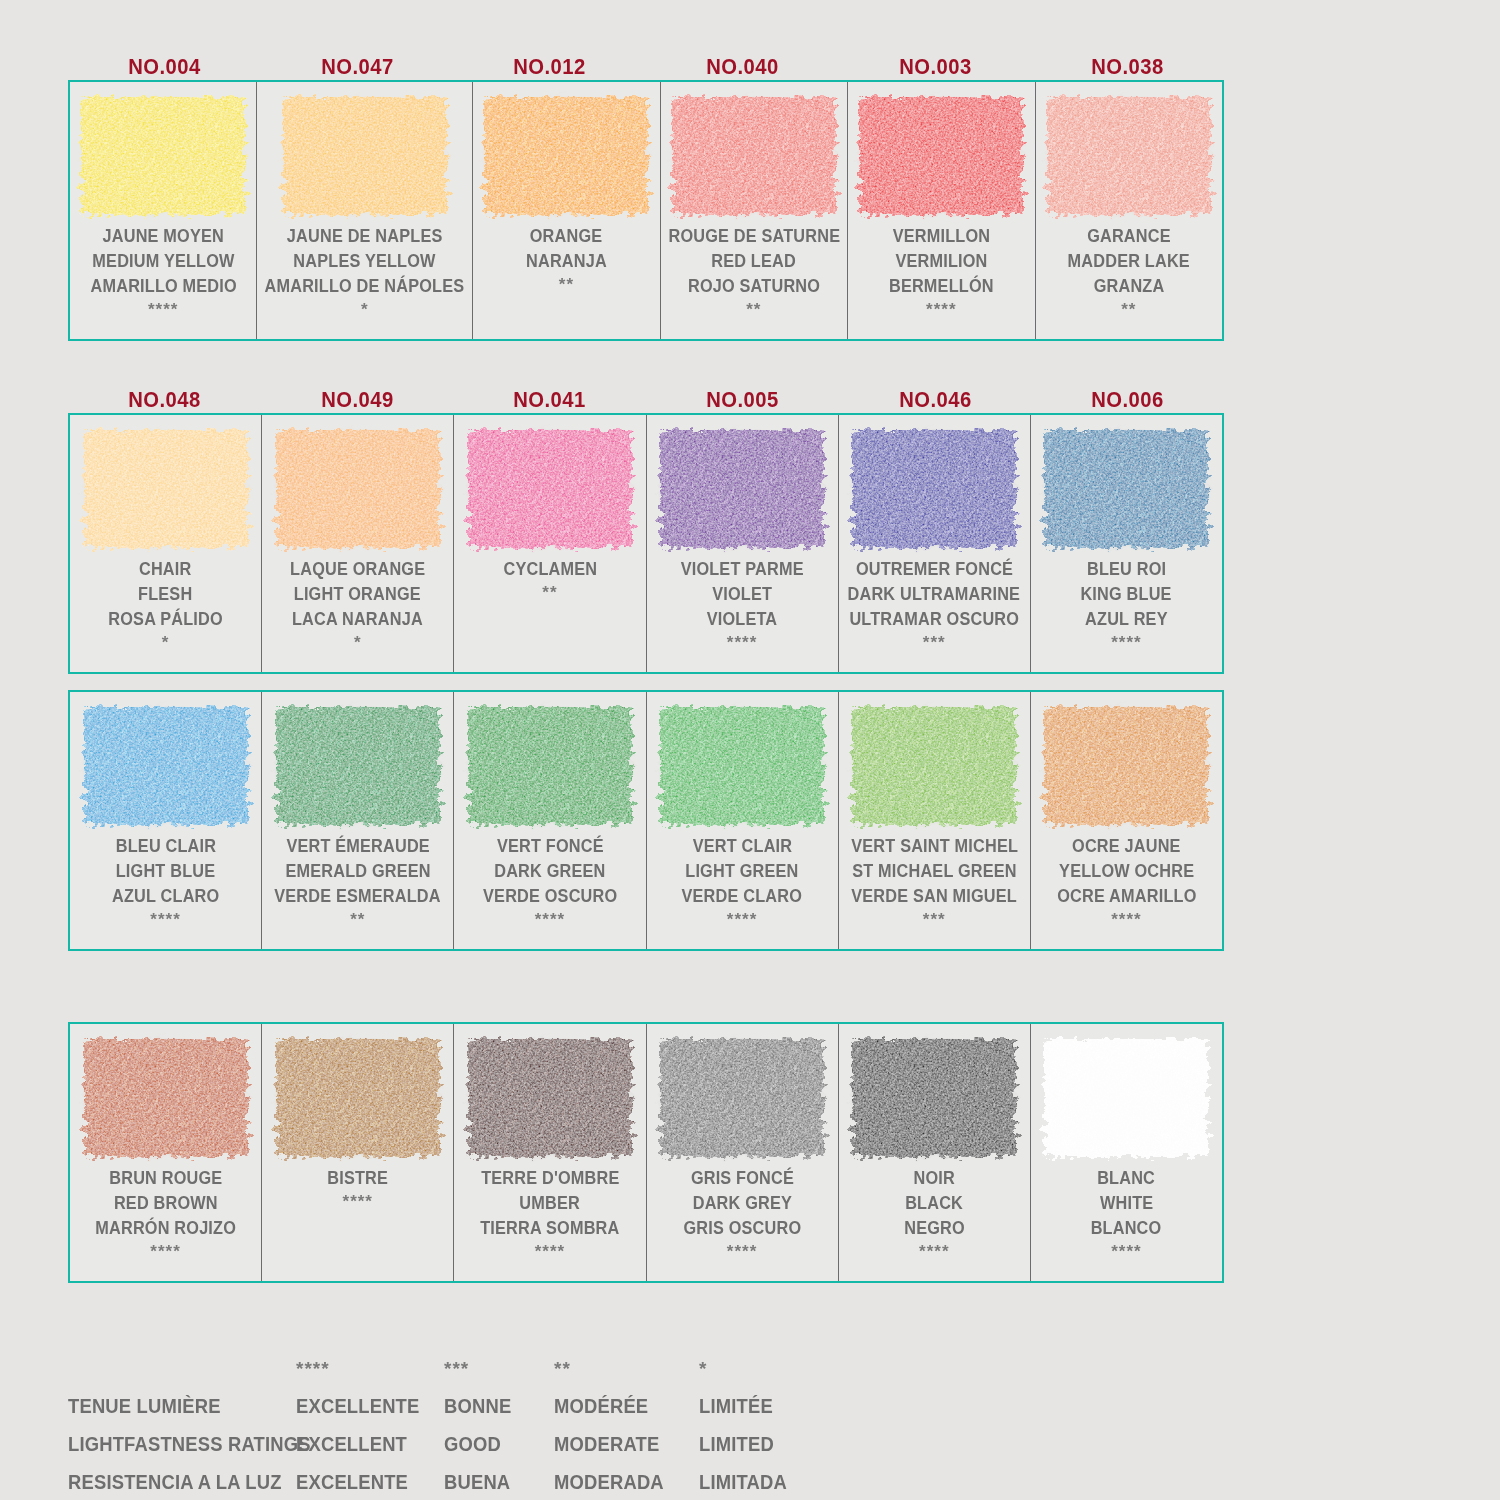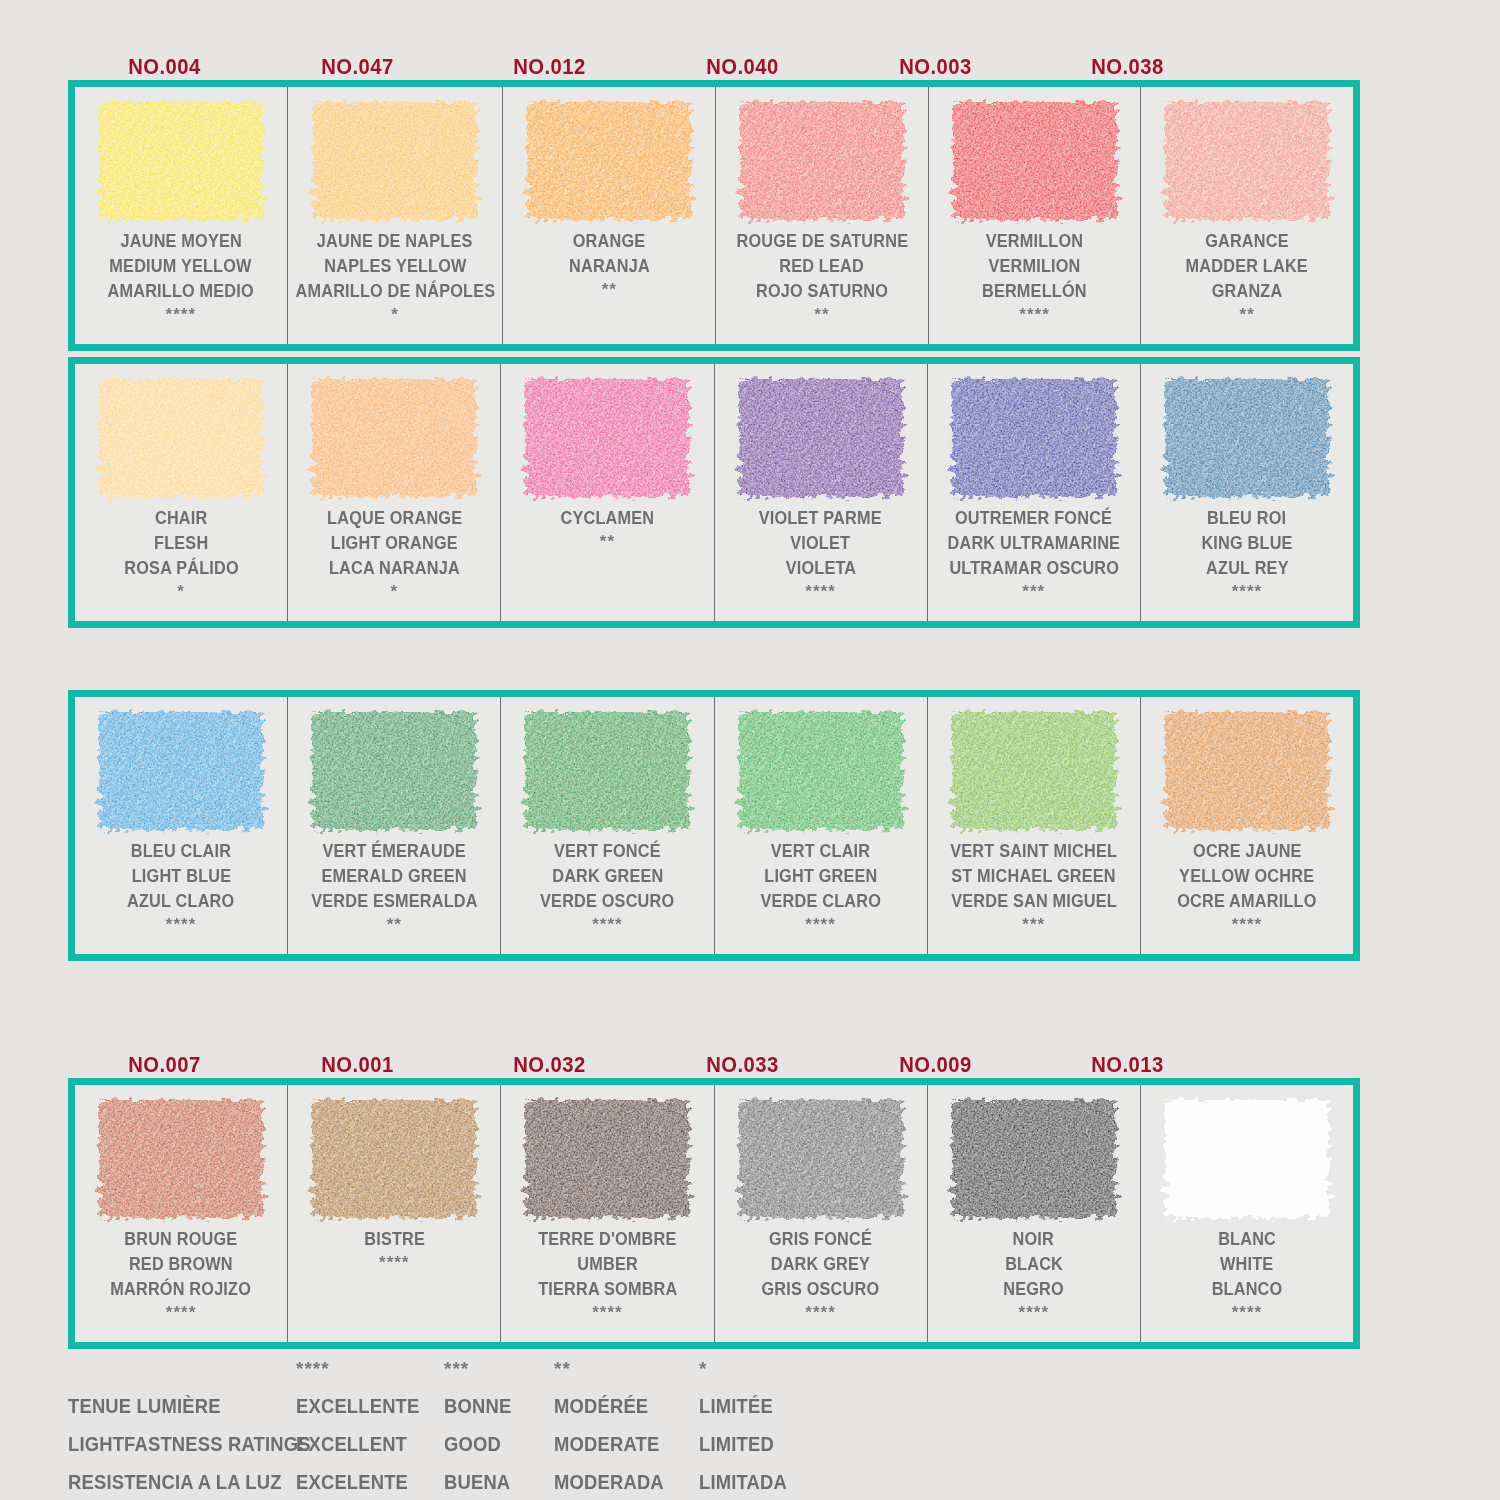--- a/index.html
+++ b/index.html
@@ -16,22 +16,22 @@
   .numrow{display:flex;width:1156px;height:56px;align-items:flex-end;}
   .numcell{flex:1 1 0;text-align:center;}
   .numcell .num{
     font-size:22px;font-weight:bold;letter-spacing:.5px;
     color:#9E1126;
     font-family:"Liberation Sans","DejaVu Sans",sans-serif;
     transform:scaleX(.92);display:inline-block;
   }
 
   .grid{
-    display:flex;width:1292px;
-    border:7px solid #14b8a6;
+    display:flex;width:1156px;
+    border:2px solid #14b8a6;
     background:#E9E9E7;
     box-sizing:border-box;
   }
   .cell{
     flex:1 1 0;box-sizing:border-box;
     border-right:1px solid #6c6c6c;
     padding:0;
     display:flex;flex-direction:column;align-items:center;
     background:#E9E9E7;
     height:257px;
@@ -195,20 +195,28 @@
           <div class="nm">GARANCE</div>
           <div class="nm">MADDER LAKE</div>
           <div class="nm">GRANZA</div>
           <div class="stars">**</div>
         </div>
       </div>
     </div>
   </div>
 
   <div class="block" style="top:357px;">
+    <div class="numrow">
+      <div class="numcell"><span class="num">NO.048</span></div>
+      <div class="numcell"><span class="num">NO.049</span></div>
+      <div class="numcell"><span class="num">NO.041</span></div>
+      <div class="numcell"><span class="num">NO.005</span></div>
+      <div class="numcell"><span class="num">NO.046</span></div>
+      <div class="numcell"><span class="num">NO.006</span></div>
+    </div>
     <div class="grid">
       <div class="cell">
         <div class="swatch-wrap">
             <div class="swatch light" style="background: rgb(252, 213, 138);"></div>
           </div>
         <div class="names">
           <div class="nm">CHAIR</div>
           <div class="nm">FLESH</div>
           <div class="nm">ROSA PÁLIDO</div>
           <div class="stars">*</div>
@@ -337,28 +345,20 @@
           <div class="nm">OCRE JAUNE</div>
           <div class="nm">YELLOW OCHRE</div>
           <div class="nm">OCRE AMARILLO</div>
           <div class="stars">****</div>
         </div>
       </div>
     </div>
   </div>
 
   <div class="block" style="top:1022px;">
-    <div class="numrow">
-      <div class="numcell"><span class="num">NO.007</span></div>
-      <div class="numcell"><span class="num">NO.001</span></div>
-      <div class="numcell"><span class="num">NO.032</span></div>
-      <div class="numcell"><span class="num">NO.033</span></div>
-      <div class="numcell"><span class="num">NO.009</span></div>
-      <div class="numcell"><span class="num">NO.013</span></div>
-    </div>
     <div class="grid">
       <div class="cell">
         <div class="swatch-wrap">
             <div class="swatch" style="background: rgb(196, 90, 33);"></div>
           </div>
         <div class="names">
           <div class="nm">BRUN ROUGE</div>
           <div class="nm">RED BROWN</div>
           <div class="nm">MARRÓN ROJIZO</div>
           <div class="stars">****</div>

